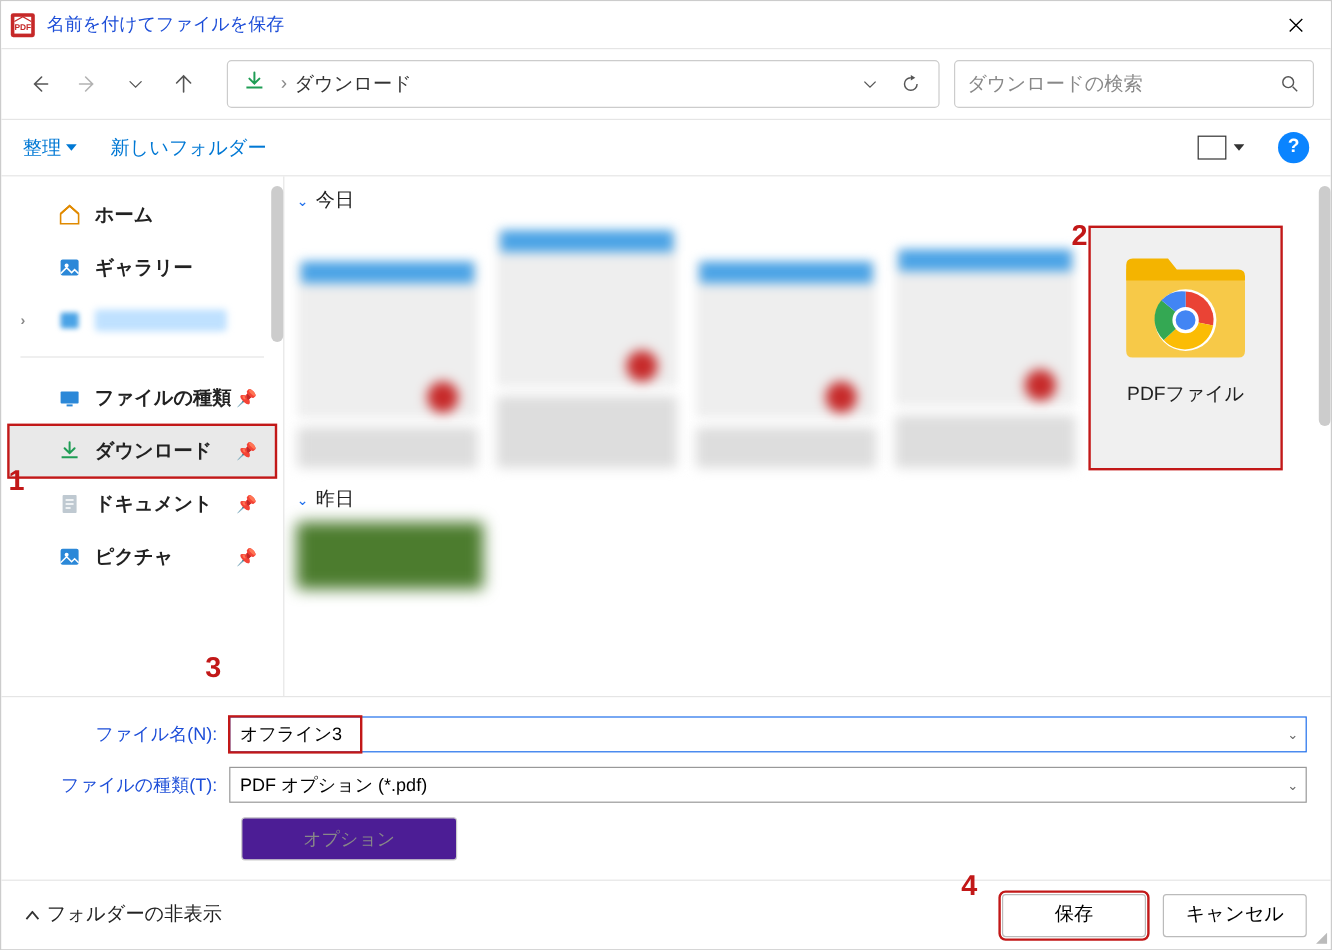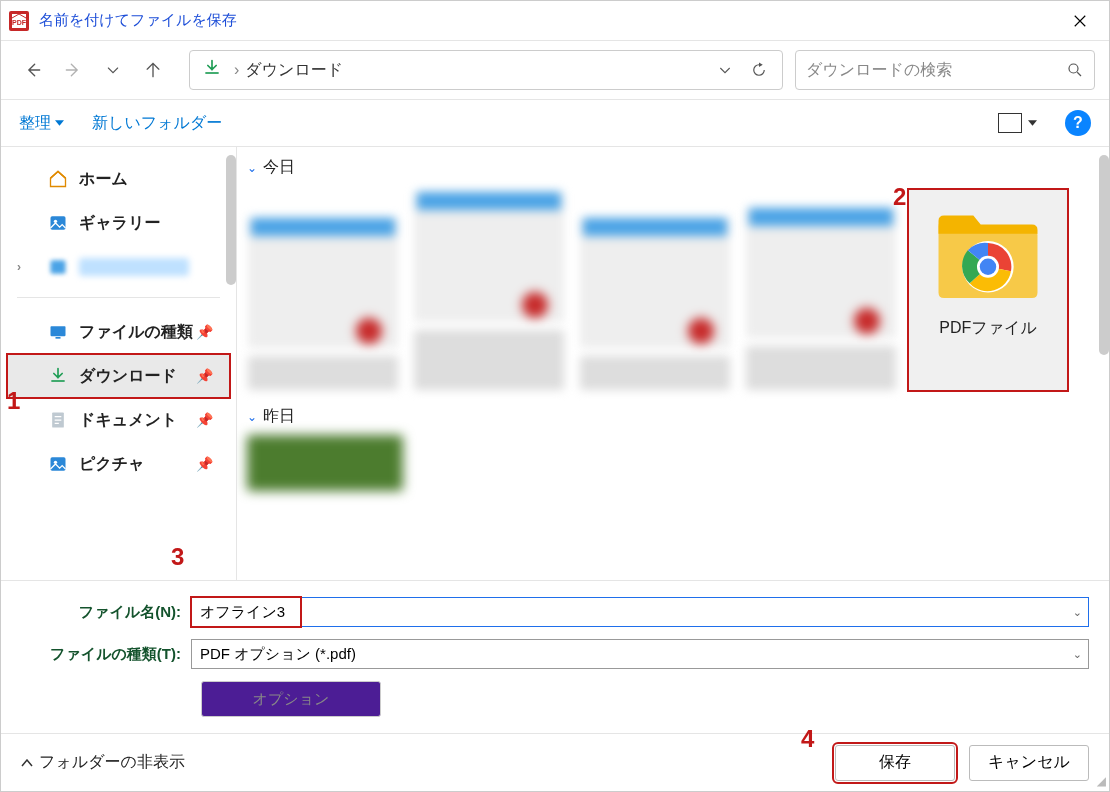--- a/index.html
+++ b/index.html
@@ -88,21 +88,21 @@
   }
   .folder-tile.hl{ outline:2px solid #c21818; outline-offset:0; }
   .folder-tile .ficonwrap{ width:110px; height:110px; position:relative; display:flex; align-items:center; justify-content:center;}
   .folder-tile .flabel{ font-size:16px; color:#222;}
   .blurgreen{ width:156px; height:56px; background:#4c7c2e; filter:blur(6px); border-radius:3px; margin:2px 0 0 10px;}
   
   .formarea{
     border-top:1px solid #e5e5e5; padding:10px 20px 0 20px;
   }
   .frow{ display:flex; align-items:center; gap:10px; height:42px;}
-  .frow .flabel{ width:160px; text-align:right; font-size:15px; color:#14532d;font-weight:bold;}
+  .frow .flabel{ width:160px; text-align:right; font-size:15px; color:#1d4ed8;}
   .frow .finput{
     flex:1; height:30px; border:1px solid #999; padding:2px 8px; font-size:15px;
     display:flex; align-items:center; position:relative; background:#fff;
   }
   .frow .finput .dd{position:absolute; right:6px; color:#666; font-size:11px;}
   .frow .finput.name{ border:1px solid #1f6feb; }
   .frow .finput.name-outer{ flex:1; position:relative; }
   .frow .finput.name-outer .redbox{ position:absolute; left:-2px; top:-2px; bottom:-2px; width:112px; border:2px solid #c21818; pointer-events:none;}
   .optrow{ padding:6px 0 16px 180px;}
   .optbtn{

